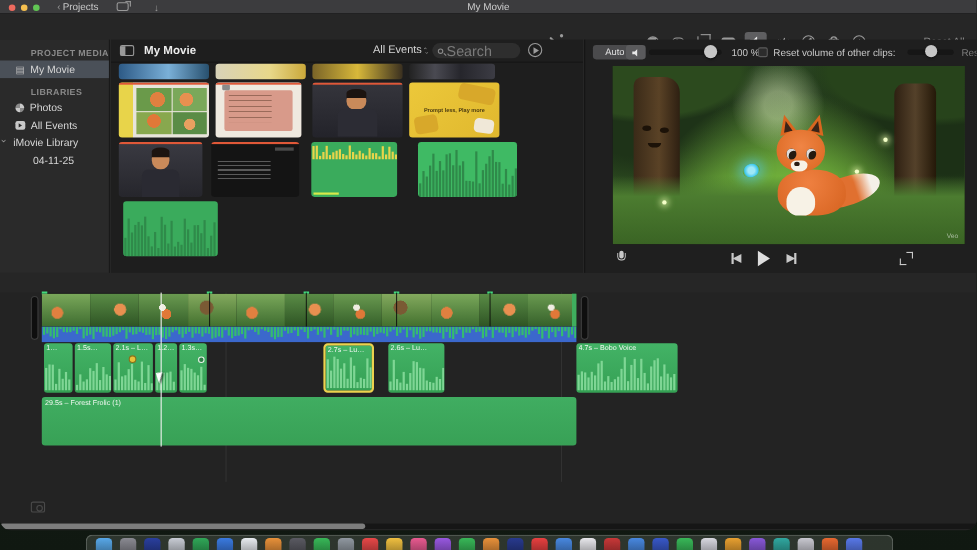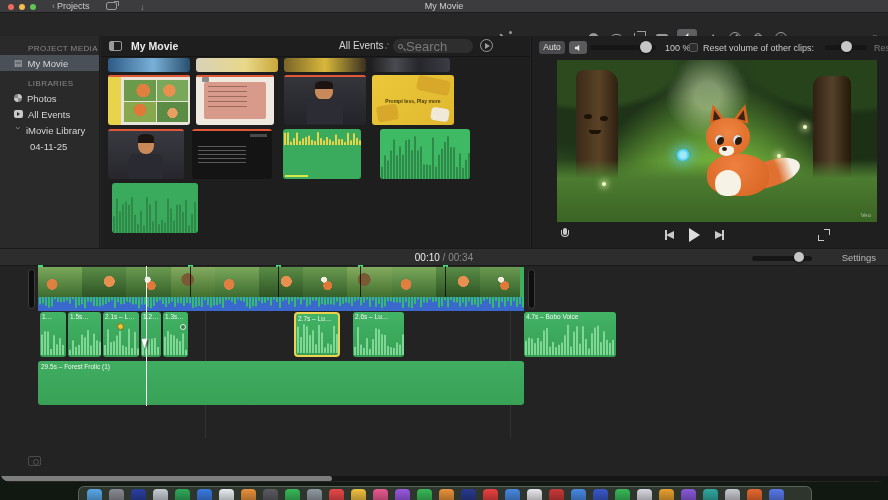--- a/index.html
+++ b/index.html
@@ -52,21 +52,21 @@
   .g-speed::after{content:""; position:absolute; left:5px; top:1px; width:1.5px; height:5px; background:#9a9a9a; transform:rotate(40deg);}
   .g-trio{ width:12px; height:10px; position:relative;}
   .g-trio::before,.g-trio::after{content:""; position:absolute; width:6px; height:6px; border:1.2px solid #9a9a9a; border-radius:50%;}
   .g-trio::before{left:0; bottom:0;} .g-trio::after{right:0; bottom:0;}
   .g-trio span{position:absolute; left:3px; top:0; width:6px; height:6px; border:1.2px solid #9a9a9a; border-radius:50%;}
   .g-info{ width:12px; height:12px; border:1.2px solid #9a9a9a; border-radius:50%; color:#9a9a9a; font-size:8px; display:flex; align-items:center; justify-content:center; font-style:italic; font-family:"Liberation Serif",serif;}
   .reset-all { position:absolute; right:11px; top:19px; font-size:9.5px; color:#8f8f8f; }
 
   
   .sidebar { position:absolute; left:0; top:36px; width:100px; height:212px; background:#2a2a2a; border-right:1px solid #191919; }
-  .sb-header { margin:8px 0 2px 8px; font-size:8px; font-weight:normal; letter-spacing:.4px; color:#8a8a8a;padding-left:20px; }
+  .sb-header { margin:8px 0 2px 8px; font-size:8px; font-weight:bold; letter-spacing:.4px; color:#8a8a8a;padding-left:20px; }
   .sb-item { position:relative; height:16px; display:flex; align-items:center; gap:5px; padding-left:14px; font-size:9.5px; color:#d6d6d6; }
   .sb-item.sel { background:#4a5058; }
   .sb-star { color:#b8b8b8; font-size:9px; }
   .sb-photos-ic { width:8px; height:8px; border-radius:50%; background:conic-gradient(#c9c9c9 0 25%, #8a8a8a 0 50%, #c9c9c9 0 75%, #8a8a8a 0); }
   .sb-events-ic { width:9px; height:8px; background:#c9c9c9; border-radius:2px; position:relative; }
   .sb-events-ic::after{content:""; position:absolute; left:3px; top:2px; border-left:3px solid #2a2a2a; border-top:2px solid transparent; border-bottom:2px solid transparent;}
   .sb-chev { display:inline-block; color:#9a9a9a; font-size:9px; transform:rotate(90deg); width:7px; }
   .sb-sub { padding-left:30px; }
 
   
@@ -88,21 +88,21 @@
   .thumb { position:absolute; border-radius:3px; overflow:hidden; }
   .fav { position:absolute; left:0; top:0; width:100%; height:2px; background:#e05838; }
   .wave-dark { color:#2f8a4a; }
   .wave-yellow { color:#e8d44a; }
   .thumb .waveform { position:absolute; left:0; bottom:0; width:100%; }
   .promo-text { position:absolute; left:0; right:0; top:45%; text-align:center; font-size:5px; font-weight:bold; color:#4a3a10; }
 
   
   .viewerpanel { position:absolute; left:531px; top:36px; width:357px; height:212px; background:#1f1f1f; border-left:1px solid #141414; }
   .aud-row { position:absolute; left:0; top:3px; width:100%; height:18px; font-size:9px; color:#c9c9c9; }
-  .btn-auto { position:absolute; left:7px; top:2px; width:26px; height:13px; background:#4a4a4c; border-radius:3px; text-align:center; line-height:13px; font-size:8.5px; color:#e0e0e0; }
+  .btn-auto { position:absolute; left:7px; top:2px; width:40px; height:13px; background:#4a4a4c; border-radius:3px; text-align:center; line-height:13px; font-size:8.5px; color:#e0e0e0; }
   .btn-spk { position:absolute; left:37px; top:2px; width:18px; height:13px; background:#5a5a5c; border-radius:3px; display:flex; align-items:center; justify-content:center; }
   .btn-spk .g-speaker{ transform:scale(.7); }
   .slider { position:absolute; height:5px; background:#161616; border-radius:3px; }
   .knob { position:absolute; top:-4px; width:12px; height:12px; background:#c6c6c6; border-radius:50%; box-shadow:0 1px 2px rgba(0,0,0,.6); }
   .s1 { left:58px; top:6px; width:66px; }
   .s1 .knob { left:50px; }
   .vol-val { position:absolute; left:133px; top:4px; }
   .cb { position:absolute; left:157px; top:4px; width:9px; height:9px; background:#2c2c2c; border:1px solid #5a5a5a; border-radius:2px; }
   .lv-label { position:absolute; left:171px; top:4px; }
   .s2 { left:293px; top:6px; width:42px; }
@@ -263,21 +263,21 @@
       </div>
       <div class="sb-header">LIBRARIES</div>
       <div class="sb-item">
         <span class="sb-photos-ic"></span>
         <span>Photos</span>
       </div>
       <div class="sb-item">
         <span class="sb-events-ic"></span>
         <span>All Events</span>
       </div>
-      <div class="sb-item" style="padding-left:14px">
+      <div class="sb-item" style="padding-left:0">
         <span class="sb-chev">›</span>
         <span>iMovie Library</span>
       </div>
       <div class="sb-item sb-sub">
         <span>04-11-25</span>
       </div>
     </div>
 
     <div class="browser">
       <div class="br-head">
@@ -497,27 +497,20 @@
           <span class="tri"></span>
           <span class="skip skip-fwd">
               <span class="t"></span>
               <span class="b"></span>
             </span>
         </span>
         <span class="fullscreen"></span>
       </div>
     </div>
 
-    <div class="tl-bar">
-      <div class="timecode"><span class="cur">00:10</span><span> / </span><span>00:34</span></div>
-      <span class="slider tl-zoom">
-          <span class="knob"></span>
-        </span>
-      <span class="tl-settings">Settings</span>
-    </div>
 
     <div class="timeline">
       <div class="guide" style="left:205px"></div>
       <div class="guide" style="left:510px"></div>
 
       <div class="handle" style="left:28px"></div>
       <div class="handle" style="left:528px"></div>
 
       <div class="clip-tick" style="left:38px;top:-1px"></div>
       <div class="clip-tick" style="left:188px;top:-1px"></div>

